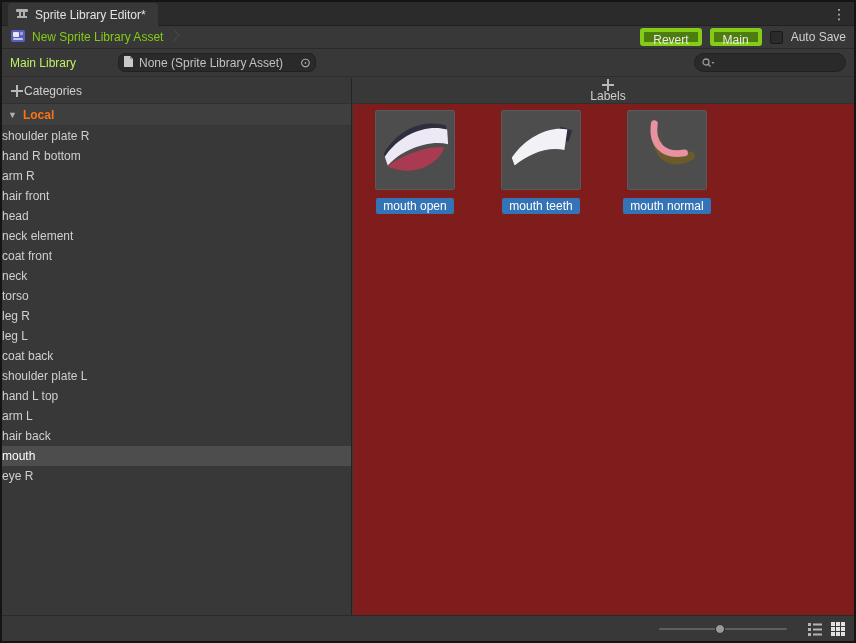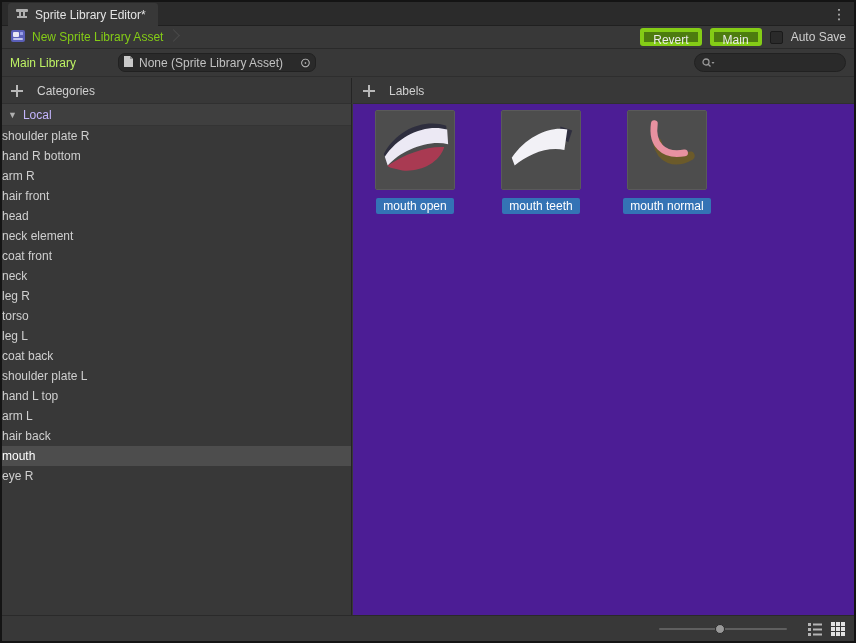--- a/index.html
+++ b/index.html
@@ -26,39 +26,39 @@
   .mainlib { position:absolute; top:47px; left:0; right:0; height:28px; background:#383838; display:flex; align-items:center; border-bottom:1px solid #2e2e2e; }
   .mainlib-label { margin-left:8px; color:#bef264; width:100px; }
   .objfield { margin-left:8px; width:198px; height:19px; background:#2a2a2a; border:1px solid #212121; border-radius:7px; display:flex; align-items:center; gap:5px; padding:8px 4px; cursor:pointer; }
   .objfield-text { flex:1; color:#c2c2c2; white-space:nowrap; overflow:hidden; }
   .picker { color:#bcbcbc; font-size:13px; line-height:13px; cursor:pointer; }
   .searchbox { margin-left:auto; margin-right:8px; width:152px; height:19px; background:#2a2a2a; border:1px solid #212121; border-radius:10px; display:flex; align-items:center; padding:0 6px; }
   .searchbox input { flex:1; background:transparent; border:none; outline:none; color:#d2d2d2; font-family:"Liberation Sans",sans-serif; font-size:12px; min-width:0; }
 
   
   .panel-headers { position:absolute; top:76px; left:0; right:0; height:26px; }
-  .panel-header { position:absolute; top:0; height:26px; display:flex; align-items:center; gap:13px; border-bottom:1px solid #303030; background:#383838; }
+  .panel-header { position:absolute; top:0; height:26px; display:flex; align-items:center; gap:0; border-bottom:1px solid #303030; background:#383838; }
   .panel-header.left { left:0; width:350px; border-right:1px solid #242424; padding-left:8px; }
-  .panel-header.right { left:351px; right:0; padding-left:9px; }
+  .panel-header.right { left:351px; right:0; padding-left:9px;flex-direction:column; }
   .plus-icon { width:14px; height:14px; position:relative; cursor:pointer; }
   .plus-icon:before, .plus-icon:after { content:""; position:absolute; background:#b8b8b8; }
   .plus-icon:before { left:6px; top:1px; width:2px; height:12px; }
   .plus-icon:after { left:1px; top:6px; width:12px; height:2px; }
   .panel-title { color:#d0d0d0; }
 
   
   .cat-panel { position:absolute; top:102px; left:0; width:350px; bottom:26px; background:#383838; border-right:1px solid #242424; overflow:hidden; }
   .group-row { height:22px; background:#3f3f3f; display:flex; align-items:center; gap:6px; padding-left:6px; border-bottom:1px solid #343434; cursor:pointer; }
   .foldout { font-size:9px; color:#b0b0b0; }
-  .group-label { color:#c4b5fd; font-weight:normal; }
+  .group-label { color:#f97316; font-weight:bold; }
   .cat-item { height:20px; line-height:20px; color:#cfcfcf; cursor:pointer; white-space:nowrap; }
   .cat-item.selected { background:#4d4d4d; color:#ffffff; }
 
   
-  .labels-panel { position:absolute; top:102px; left:351px; right:0; bottom:26px; background:#4c1d95; overflow:hidden; }
+  .labels-panel { position:absolute; top:102px; left:351px; right:0; bottom:26px; background:#7f1d1d; overflow:hidden; }
   .cards { position:absolute; left:16px; top:6px; display:flex; gap:34px; }
   .card { width:92px; display:flex; flex-direction:column; align-items:center; cursor:pointer; }
   .thumb { width:80px; height:80px; background:#4d4d4d; border:1px solid #5a5a5a; border-radius:2px; overflow:hidden; }
   .thumb svg { display:block; width:78px; height:78px; }
   .pill { margin-top:8px; background:#3473b5; color:#ffffff; border-radius:2px; padding:1px 7px; white-space:nowrap; cursor:pointer; }
 
   
   .bottombar { position:absolute; left:0; right:0; bottom:0; height:26px; background:#383838; border-top:1px solid #2a2a2a; }
   .slider { position:absolute; left:657px; top:12px; width:128px; height:2px; background:#5f5f5f; border-radius:1px; cursor:pointer; }
   .slider-thumb { position:absolute; left:56px; top:-4px; width:10px; height:10px; border-radius:50%; background:#999999; border:1px solid #2a2a2a; cursor:grab; }
@@ -147,22 +147,22 @@
       <span class="group-label">Local</span>
     </div>
     <div class="cat-item">shoulder plate R</div>
     <div class="cat-item">hand R bottom</div>
     <div class="cat-item">arm R</div>
     <div class="cat-item">hair front</div>
     <div class="cat-item">head</div>
     <div class="cat-item">neck element</div>
     <div class="cat-item">coat front</div>
     <div class="cat-item">neck</div>
+    <div class="cat-item">torso</div>
     <div class="cat-item">leg R</div>
-    <div class="cat-item">torso</div>
     <div class="cat-item">leg L</div>
     <div class="cat-item">coat back</div>
     <div class="cat-item">shoulder plate L</div>
     <div class="cat-item">hand L top</div>
     <div class="cat-item">arm L</div>
     <div class="cat-item">hair back</div>
     <div class="cat-item selected">mouth</div>
     <div class="cat-item">eye R</div>
   </div>
 

